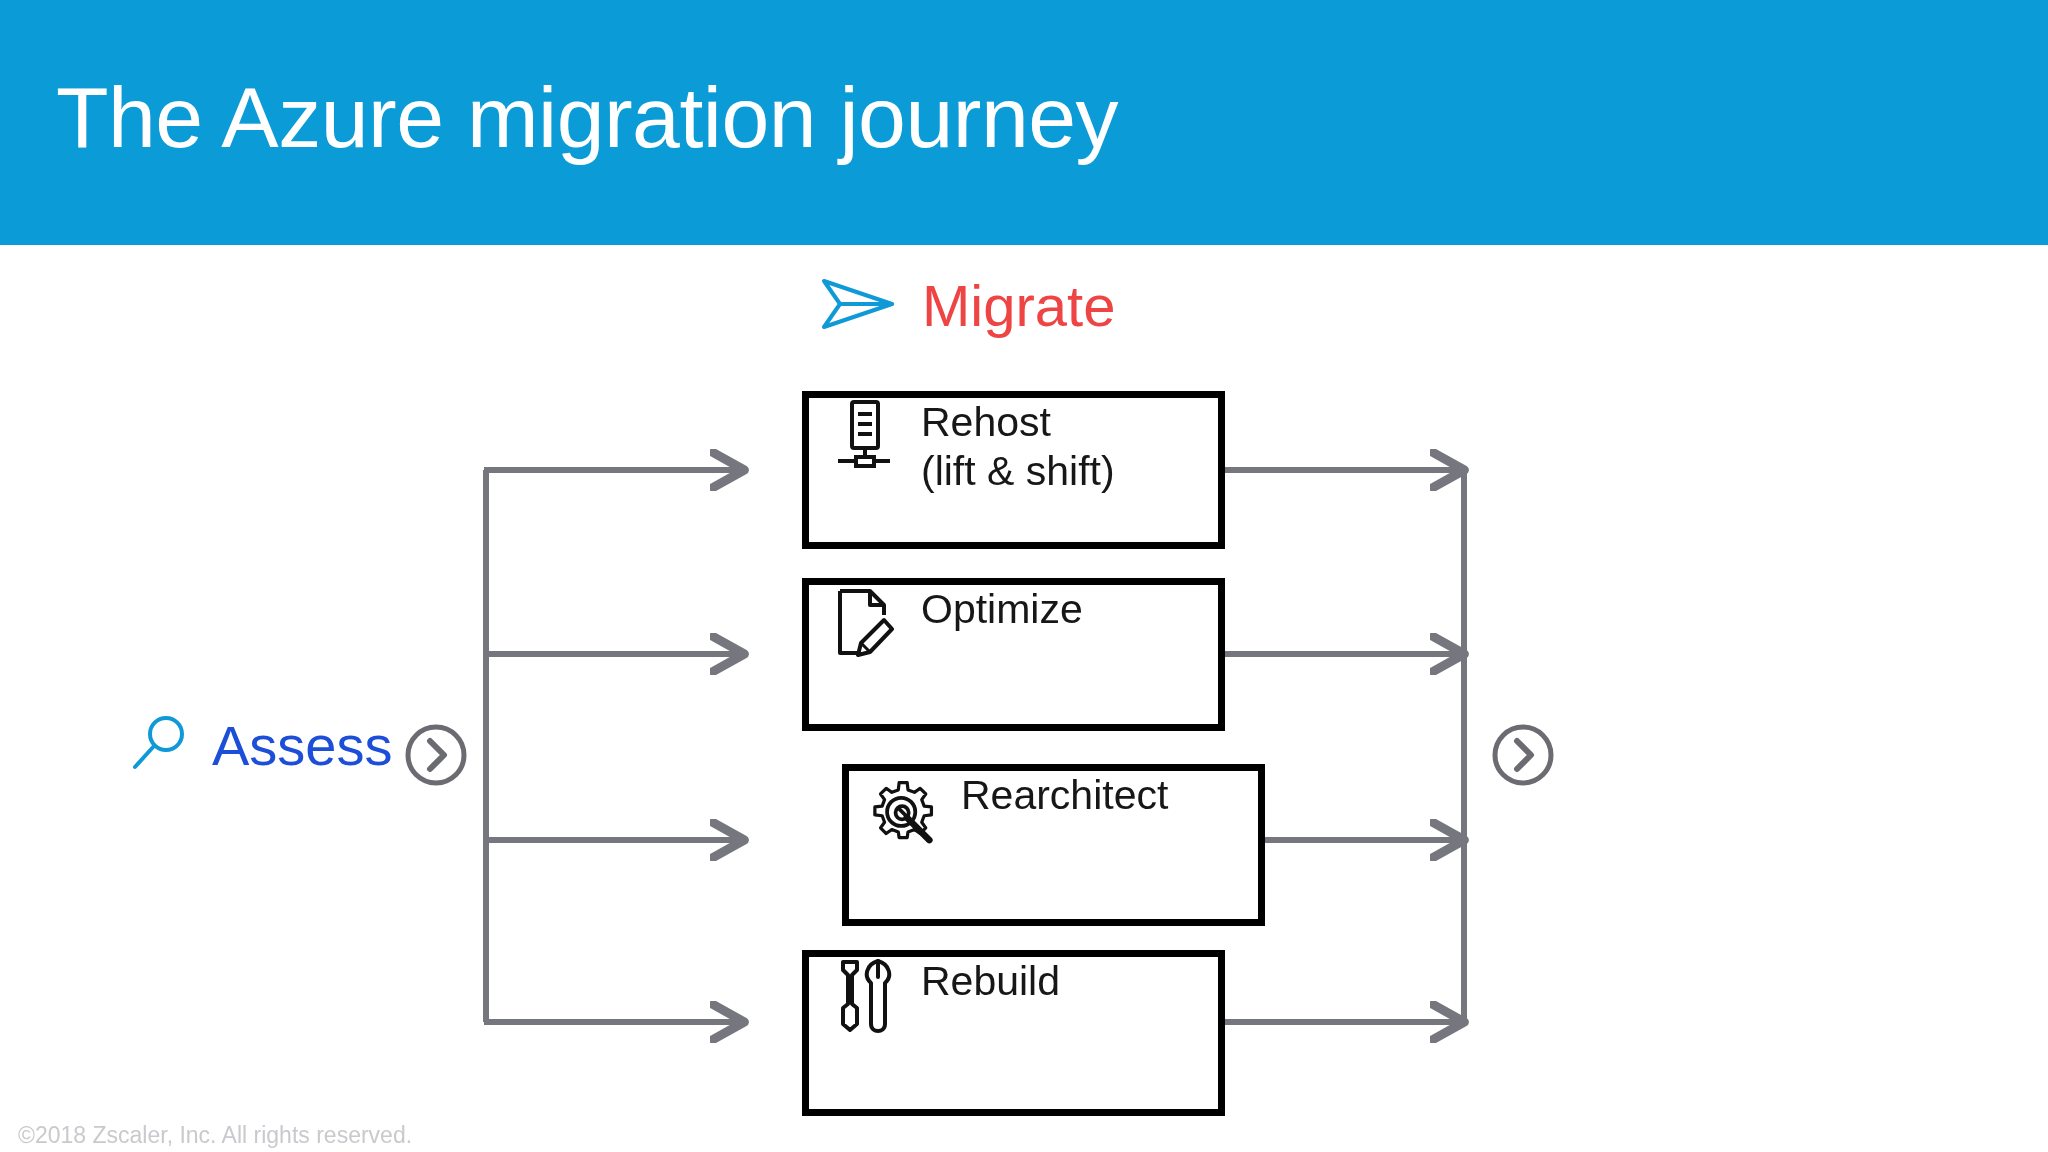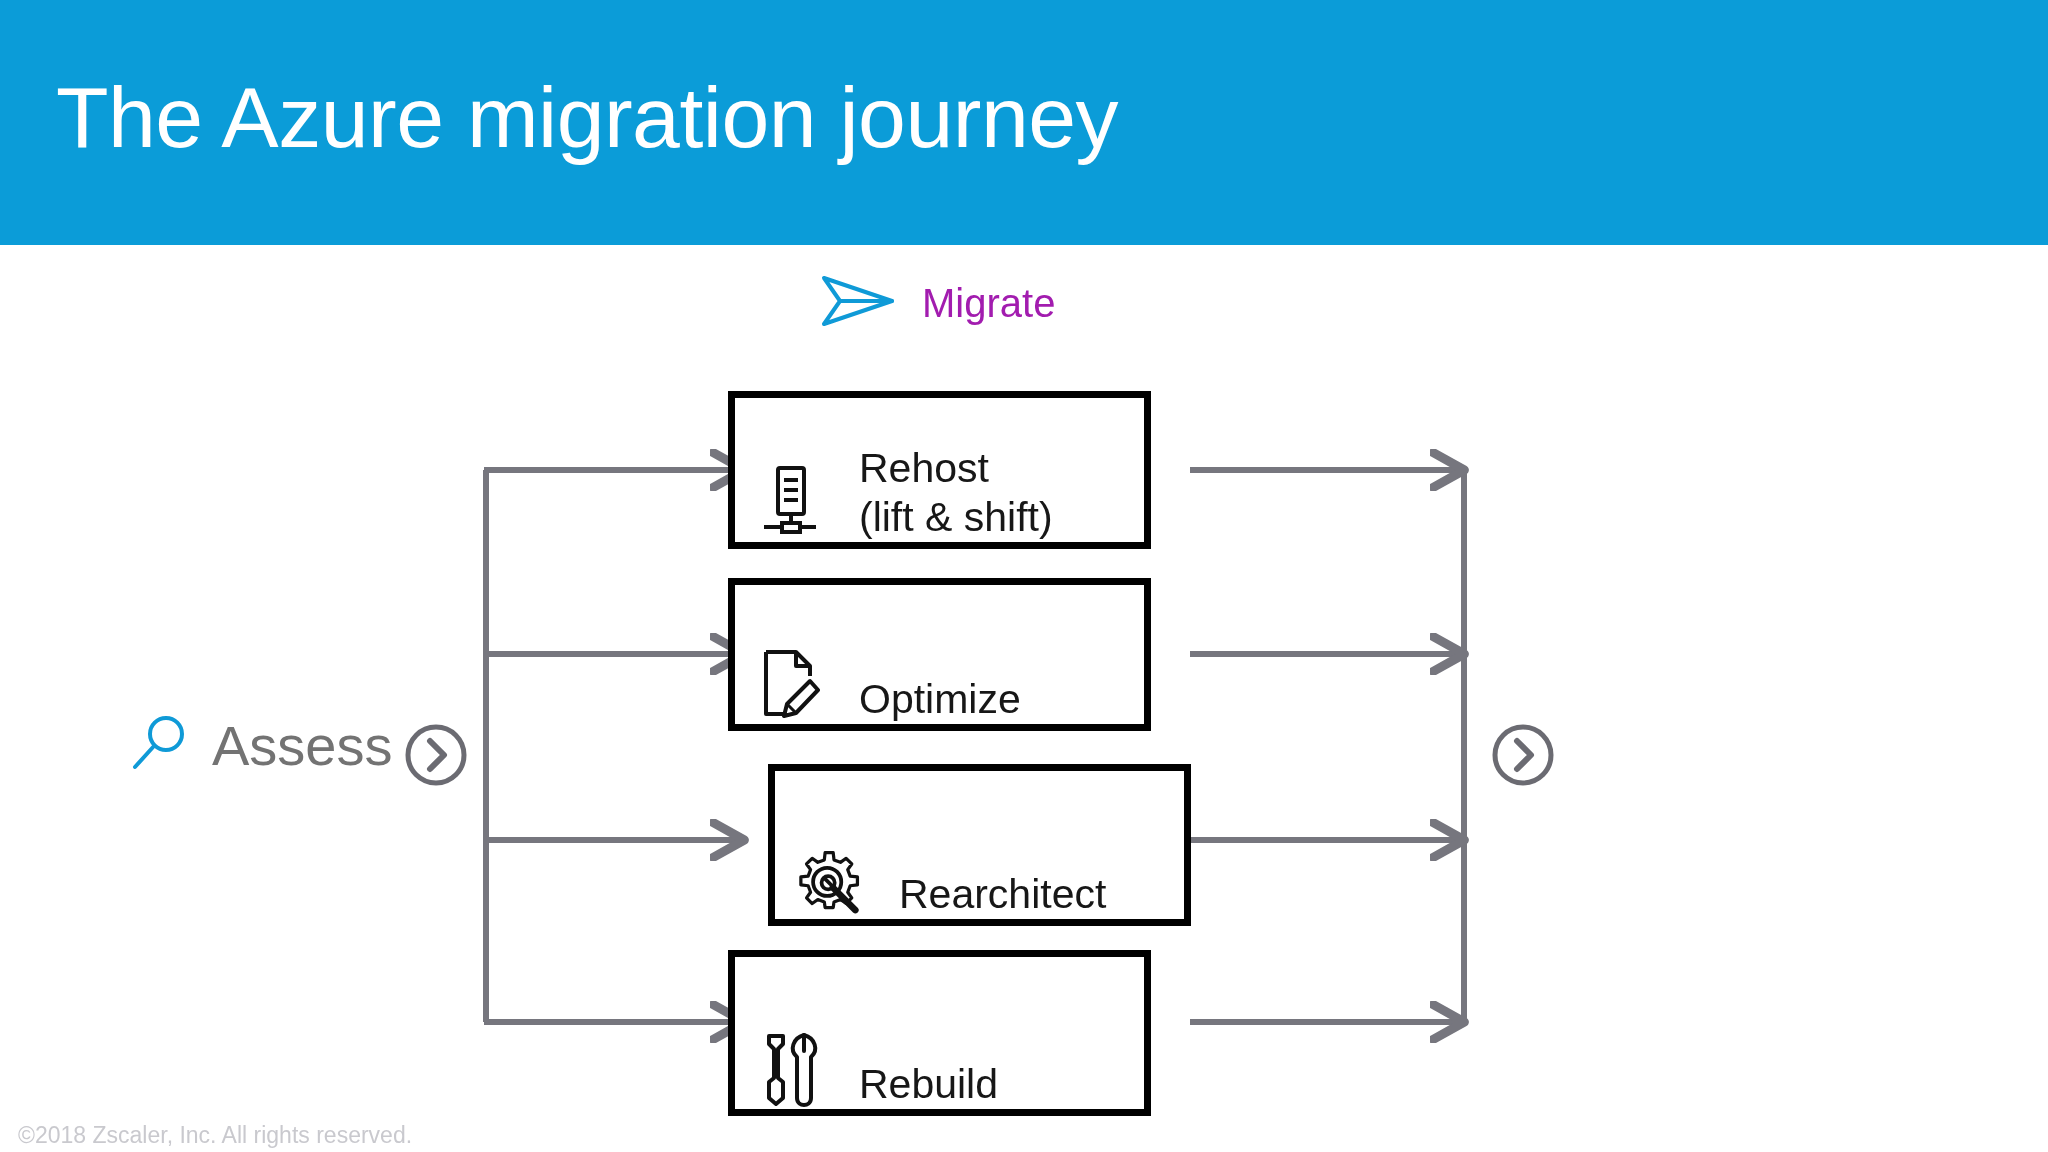--- a/index.html
+++ b/index.html
@@ -45,65 +45,65 @@
   #migrate-group {
     position: absolute;
     left: 820px;
     top: 272px;
     display: flex;
     align-items: center;
     gap: 26px;
   }
   #migrate-label {
     font-family: "Liberation Sans", sans-serif;
-    font-size: 40px;
+    font-size: 58px;
     font-weight: 300;
-    color: #a21caf;
+    color: #ef4444;
     white-space: nowrap;
   }
 
   
   .stage-group {
     position: absolute;
     display: flex;
     align-items: center;
     gap: 22px;
   }
   #assess-group { left: 128px; top: 712px; }
   #optimize-group { left: 1612px; top: 712px; }
   .stage-label {
     font-family: "Liberation Sans", sans-serif;
     font-size: 56px;
     font-weight: 300;
-    color: #737373;
+    color: #1d4ed8;
     white-space: nowrap;
     text-align: right;
   }
 
   
   .chevron-circle {
     position: absolute;
     width: 66px;
     height: 66px;
   }
   #chevron-left  { left: 403px;  top: 722px; }
   #chevron-right { left: 1490px; top: 722px; }
 
   
   .option-box {
     position: absolute;
-    left: 728px;
+    left: 802px;
     width: 423px;
     border: 7px solid #000000;
     background: #ffffff;
     box-sizing: border-box;
     display: flex;
-    align-items: flex-end;
+    align-items: flex-start;
     padding-left: 24px;
-    gap: 38px;
+    gap: 26px;
   }
   #box-rehost      { top: 391px; height: 158px; }
   #box-refactor    { top: 578px; height: 153px; }
   #box-rearchitect { top: 764px; height: 162px; margin-left: 40px; }
   #box-rebuild     { top: 950px; height: 166px; }
 
   .option-icon {
     flex: 0 0 auto;
     width: 62px;
     height: 78px;

